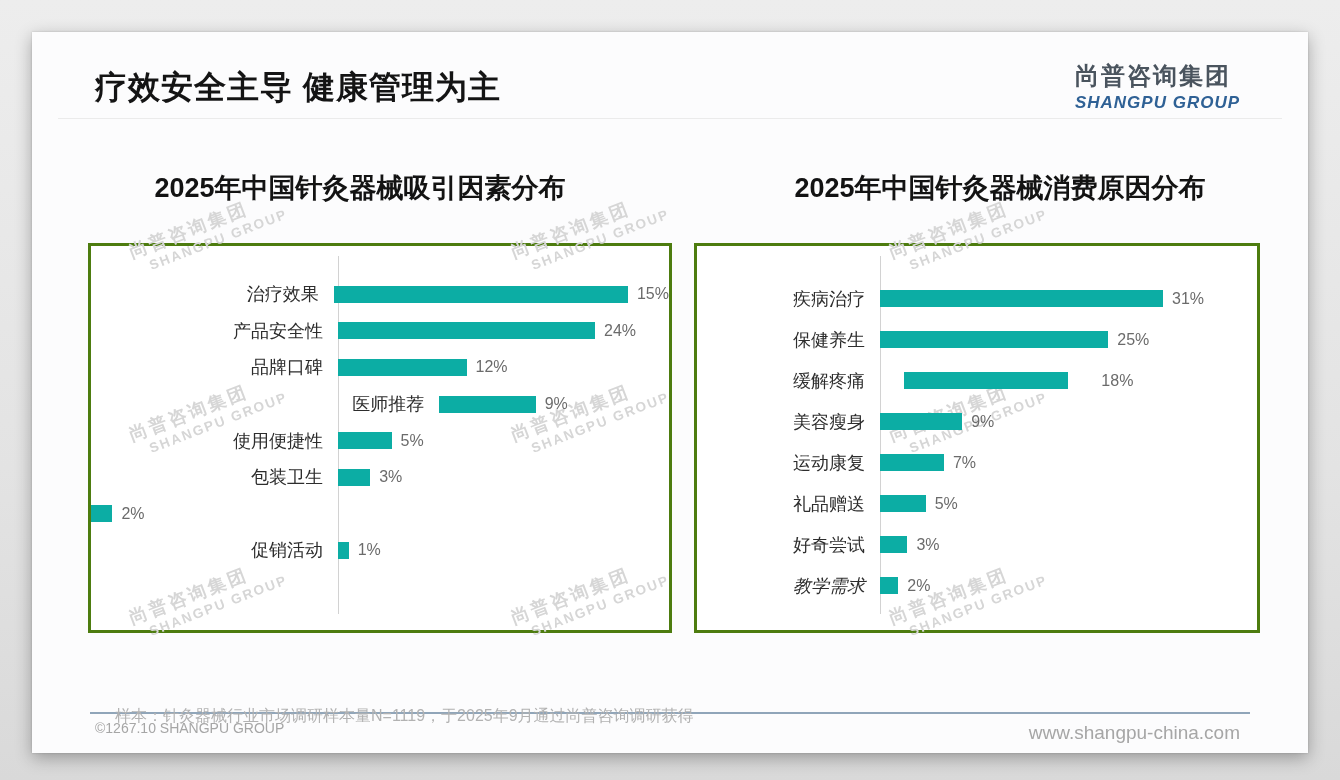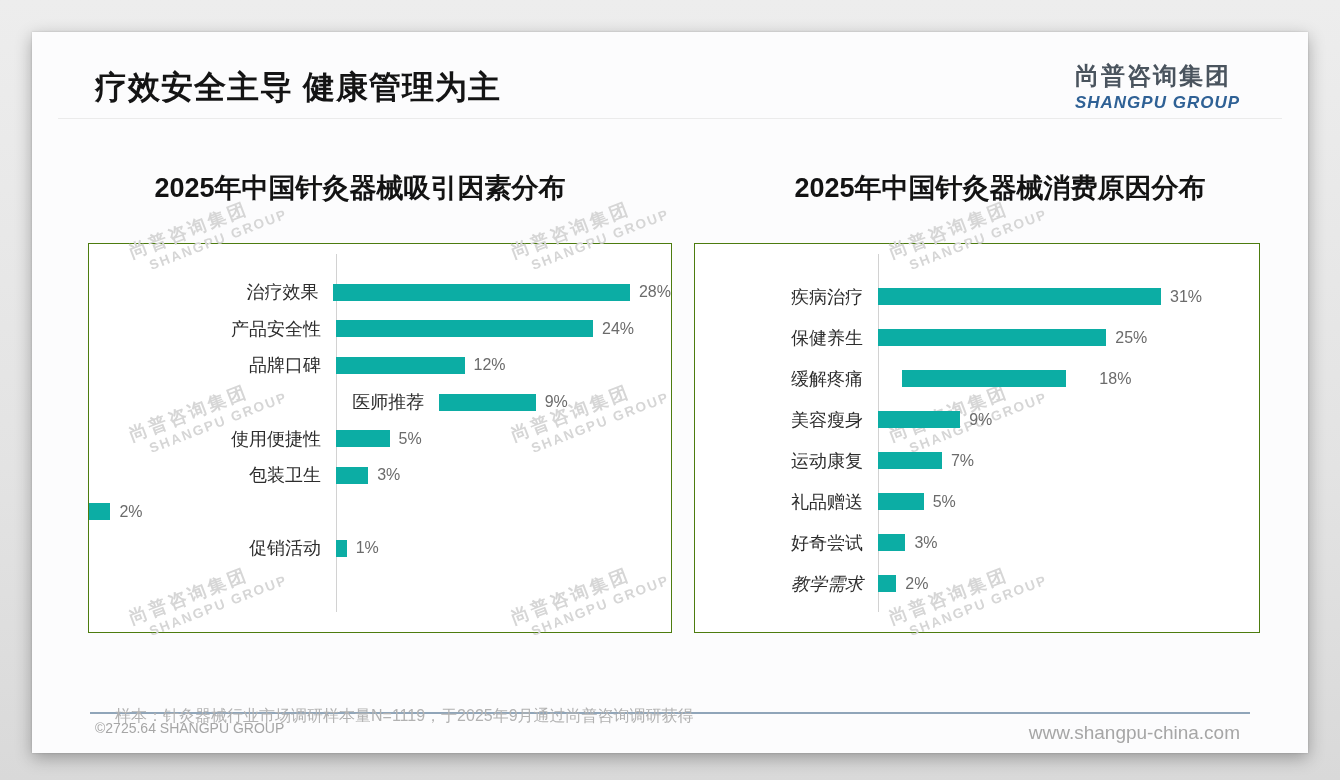--- a/index.html
+++ b/index.html
@@ -18,21 +18,21 @@
 
   .logo { position:absolute; right:68px; top:28px; text-align:left; z-index:3; }
   .logo-cn { font-size:24px; font-weight:bold; color:#4a545e; letter-spacing:2px; }
   .logo-en { font-size:17px; font-weight:bold; font-style:italic; color:#2f6195; letter-spacing:1px; margin-top:1px; }
 
   .chart-title { position:absolute; top:138px; font-size:27px; font-weight:bold; color:#131313;
                  text-align:center; z-index:3; white-space:nowrap; }
   .ct-left  { left:36px;  width:584px; }
   .ct-right { left:685px; width:566px; }
 
-  .panel { position:absolute; top:211px; height:390px; background:#ffffff; border:1px solid #4d7c0f; }
+  .panel { position:absolute; top:211px; height:390px; background:#ffffff; border:3px solid #4d7c0f; }
   .panel-left  { left:56px;  width:584px; }
   .panel-right { left:662px; width:566px; }
 
   .axis { position:absolute; top:10px; height:358px; width:1px; background:#d2d2d2; z-index:3; }
   .rows { position:relative; }
   .crow { display:flex; align-items:center; position:relative; z-index:3; }
   .clabel { text-align:right; padding-right:15px; font-size:18px; color:#2d2d2d; white-space:nowrap; }
   .cbar { height:17px; }
   .cpct { margin-left:9px; font-size:16px; color:#6b6b6b; white-space:nowrap; }
 
@@ -63,21 +63,21 @@
 
     <div class="chart-title ct-left">2025年中国针灸器械吸引因素分布</div>
     <div class="chart-title ct-right">2025年中国针灸器械消费原因分布</div>
 
     <div class="panel panel-left">
         <div class="axis" style="left: 247px;"></div>
         <div class="rows" style="padding-top: 30px;">
           <div class="crow" style="height: 36.6px;">
             <div class="clabel" style="width: 247px;">治疗效果</div>
             <div class="cbar" style="width: 299.88px; background: rgb(12, 173, 164);"></div>
-            <div class="cpct">28%</div>
+            <div class="cpct">15%</div>
           </div>
           <div class="crow" style="height: 36.6px;">
             <div class="clabel" style="width: 247px;">产品安全性</div>
             <div class="cbar" style="width: 257.04px; background: rgb(12, 173, 164);"></div>
             <div class="cpct">24%</div>
           </div>
           <div class="crow" style="height: 36.6px;">
             <div class="clabel" style="width: 247px;">品牌口碑</div>
             <div class="cbar" style="width: 128.52px; background: rgb(12, 173, 164);"></div>
             <div class="cpct">12%</div>
@@ -189,17 +189,17 @@
           <div class="wm-en">SHANGPU GROUP</div>
         </div>
         <div class="wm" style="left: 936px; top: 566px;">
           <div class="wm-cn">尚普咨询集团</div>
           <div class="wm-en">SHANGPU GROUP</div>
         </div>
       </div>
 
     <div class="footnote">样本：针灸器械行业市场调研样本量N=1119，于2025年9月通过尚普咨询调研获得</div>
     <div class="footer-rule"></div>
-    <div class="copyright">©2725.64 SHANGPU GROUP</div>
+    <div class="copyright">©1267.10 SHANGPU GROUP</div>
     <div class="website">www.shangpu-china.com</div>
 
   </div>
 </div>
 
 </body></html>

